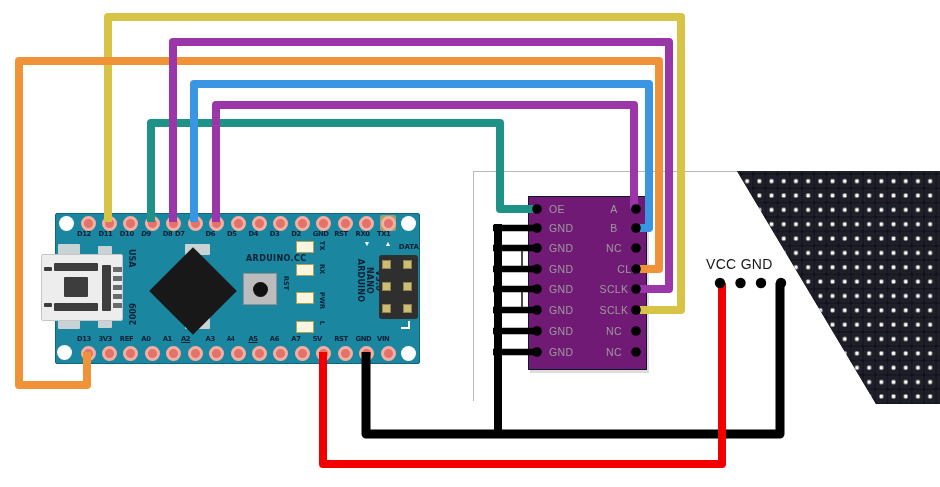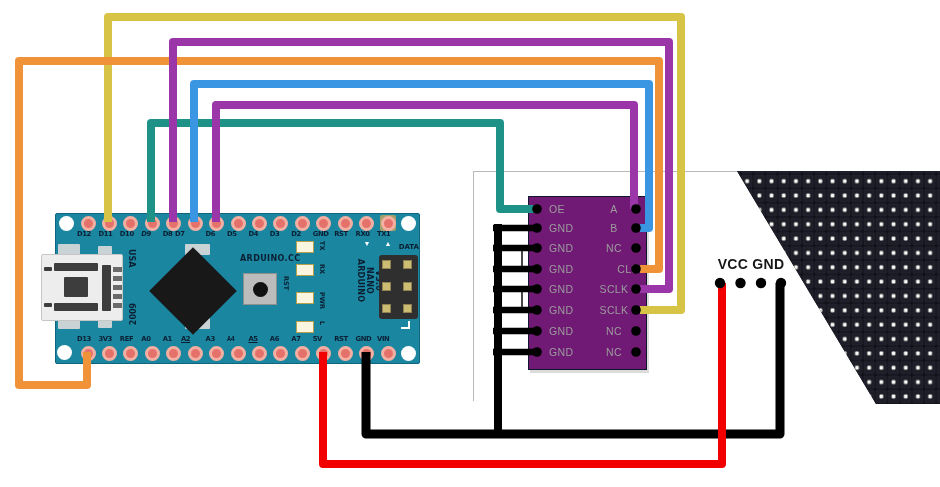--- a/index.html
+++ b/index.html
@@ -30,22 +30,22 @@
   .icsp-hdr{left:323px;top:41px;width:39px;height:64px;background:#2f2f2f;border-radius:3px}
   .icsp-pin{width:9px;height:9px;background:#cdbd72;border:1px solid #8f8353;box-sizing:border-box}
   .marker{color:#ffffff;font-size:7px;width:10px;text-align:center}
   .model{left:289px;top:53px;width:48px;height:27px;transform:rotate(90deg);
          font-size:8px;line-height:9px;text-align:center;letter-spacing:0.2px}
   .pin1{left:345px;top:107px;width:7px;height:6px;border-right:2px solid #ffffff;border-bottom:2px solid #ffffff}
   
   .cbox{left:528px;top:196px;width:117px;height:172px;background:#701a75;
         border:1px solid #0f172a;box-sizing:content-box;box-shadow:2px 3px 0 #dcdcdc}
   .cl{position:absolute;color:#9c9c9c;font-size:10.5px;letter-spacing:0.4px;white-space:nowrap}
-  .vcc-label{left:706px;top:256px;width:90px;text-align:center;color:#161616;
-             font-size:14px;font-weight:bold;letter-spacing:0.3px}
+  .vcc-label{left:706px;top:256px;width:90px;text-align:left;color:#161616;
+             font-size:14px;font-weight:normal;letter-spacing:0.3px}
   svg{position:absolute;left:0;top:0;pointer-events:none}
 </style>
 </head>
 <body>
 
 <div class="abs outline" style="left:473px;top:171px;width:272px;height:1px"></div>
 <div class="abs outline" style="left:473px;top:171px;width:1px;height:230px"></div>
 
 <div class="abs board">
   <div class="abs hole" style="left:2.5px;top:1.5px"></div>
@@ -72,21 +72,21 @@
     <div class="abs usb-ridge" style="left:71px;top:30px;width:9px;height:5px"></div>
     <div class="abs usb-ridge" style="left:71px;top:39px;width:9px;height:5px"></div>
     <div class="abs usb-ridge" style="left:71px;top:48px;width:9px;height:5px"></div>
   </div>
 
   <div class="abs vtext" style="left:71px;top:35px;height:30px;font-size:8px">USA</div>
   <div class="abs silk" style="left:65px;top:95px;width:26px;height:10px;font-size:8px;text-align:center;transform:rotate(-90deg)">2009</div>
 
   <div class="abs diamond"></div>
 
-  <div class="abs silk" style="left:184px;top:40px;width:80px;font-size:8px;letter-spacing:0.4px">ARDUINO.CC</div>
+  <div class="abs silk" style="left:190px;top:40px;width:80px;font-size:8px;letter-spacing:0.4px">ARDUINO.CC</div>
 
   <div class="abs rst-btn"></div>
   <div class="abs rst-dot"></div>
   <div class="abs vtext" style="left:226px;top:62px;height:26px;font-size:6.5px">RST</div>
 
   <div id="led-zone">
       <div class="abs led" style="left: 240px; top: 27px;"></div>
       <div class="abs vtext" style="left: 262px; top: 27px; height: 22px; font-size: 6.5px;">TX</div>
       <div class="abs led" style="left: 240px; top: 50px;"></div>
       <div class="abs vtext" style="left: 262px; top: 50px; height: 22px; font-size: 6.5px;">RX</div>

